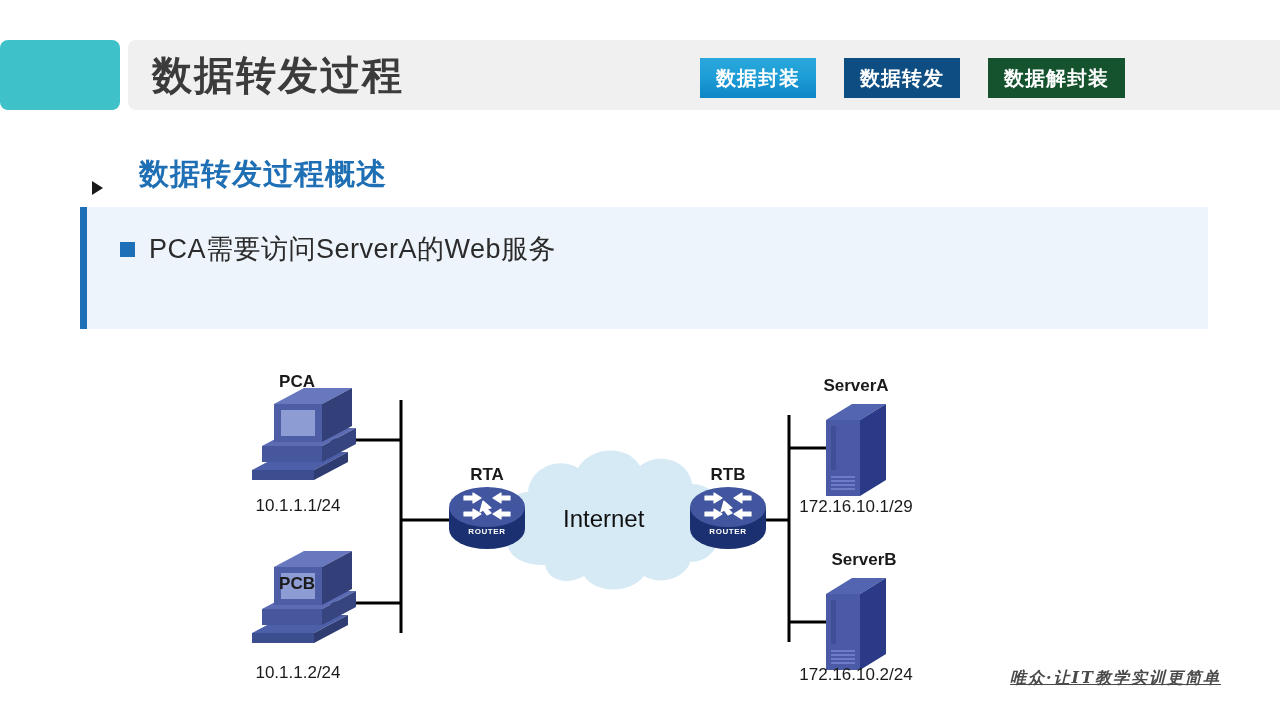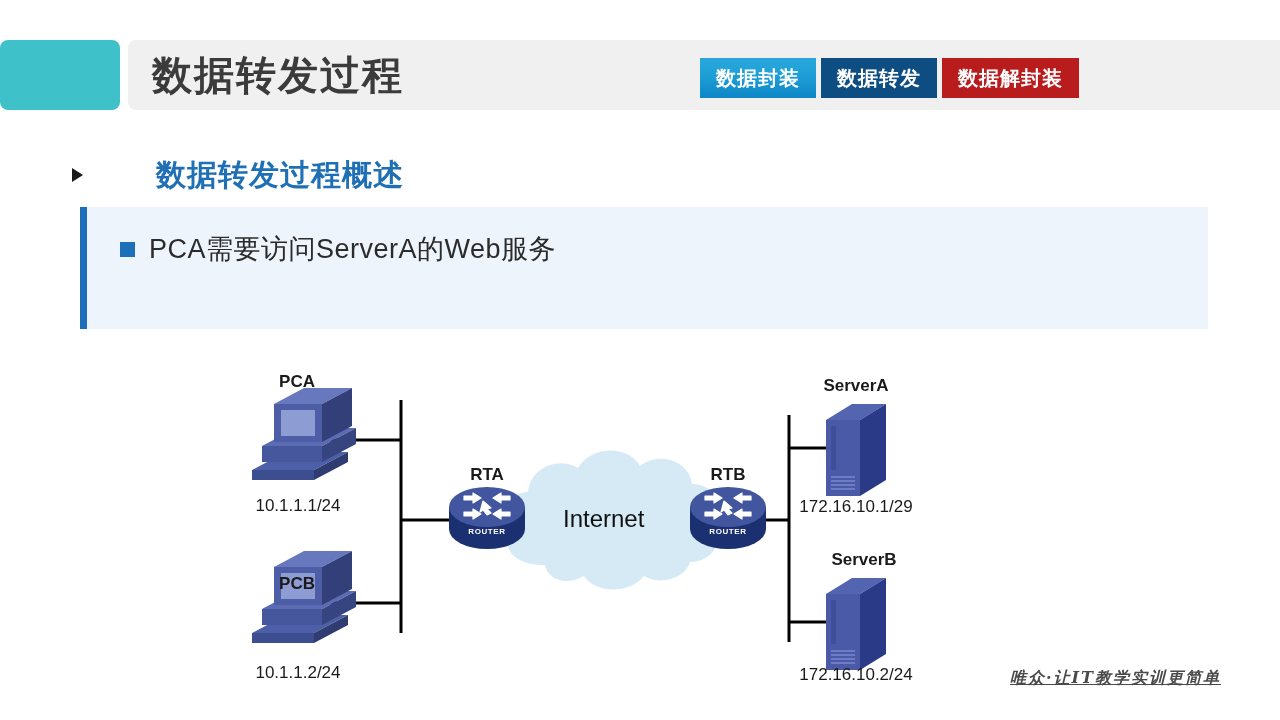--- a/index.html
+++ b/index.html
@@ -52,21 +52,21 @@
     line-height: 54px;
     white-space: nowrap;
   }
 
   .tabs {
     position: absolute;
     left: 700px;
     top: 58px;
     height: 40px;
     display: flex;
-    gap: 5px;
+    gap: 28px;
   }
   .tab {
     height: 40px;
     padding: 0 16px;
     display: flex;
     align-items: center;
     justify-content: center;
     color: #ffffff;
     font-size: 20px;
     font-weight: bold;
@@ -74,32 +74,31 @@
     white-space: nowrap;
     box-sizing: border-box;
   }
   .tab-active {
     background: linear-gradient(180deg, #2aa8dd 0%, #1e9ed6 45%, #0d86c6 100%);
   }
   .tab-dark {
     background: #0e4d82;
   }
   .tab-mid {
-    background: #b91c1c;
+    background: #14532d;
   }
 
   
   .section-head {
     position: absolute;
-    left: 72px;
+    left: 92px;
     top: 155px;
     display: flex;
-    align-items: center;
+    align-items: flex-end;
     height: 40px;
-    gap: 37px;
   }
   .tri-bullet {
     width: 0;
     height: 0;
     border-left: 11px solid #1a1a1a;
     border-top: 7px solid transparent;
     border-bottom: 7px solid transparent;
     margin-right: 36px;
     flex: none;
   }

